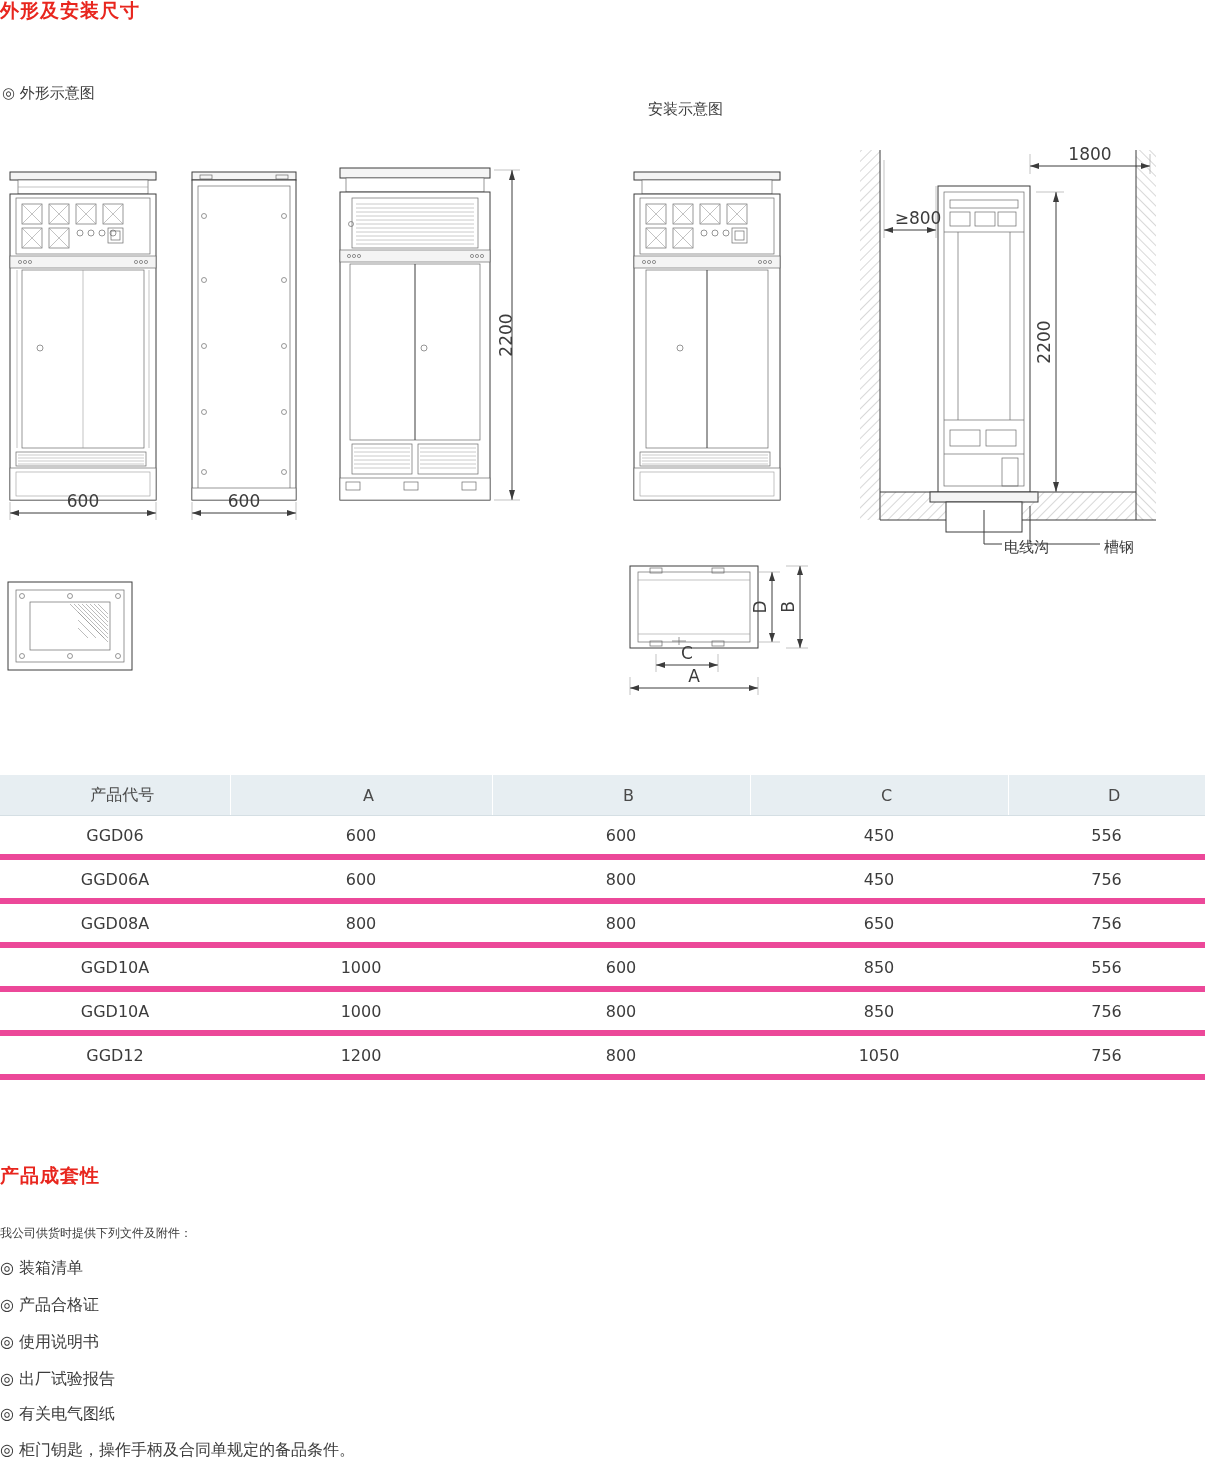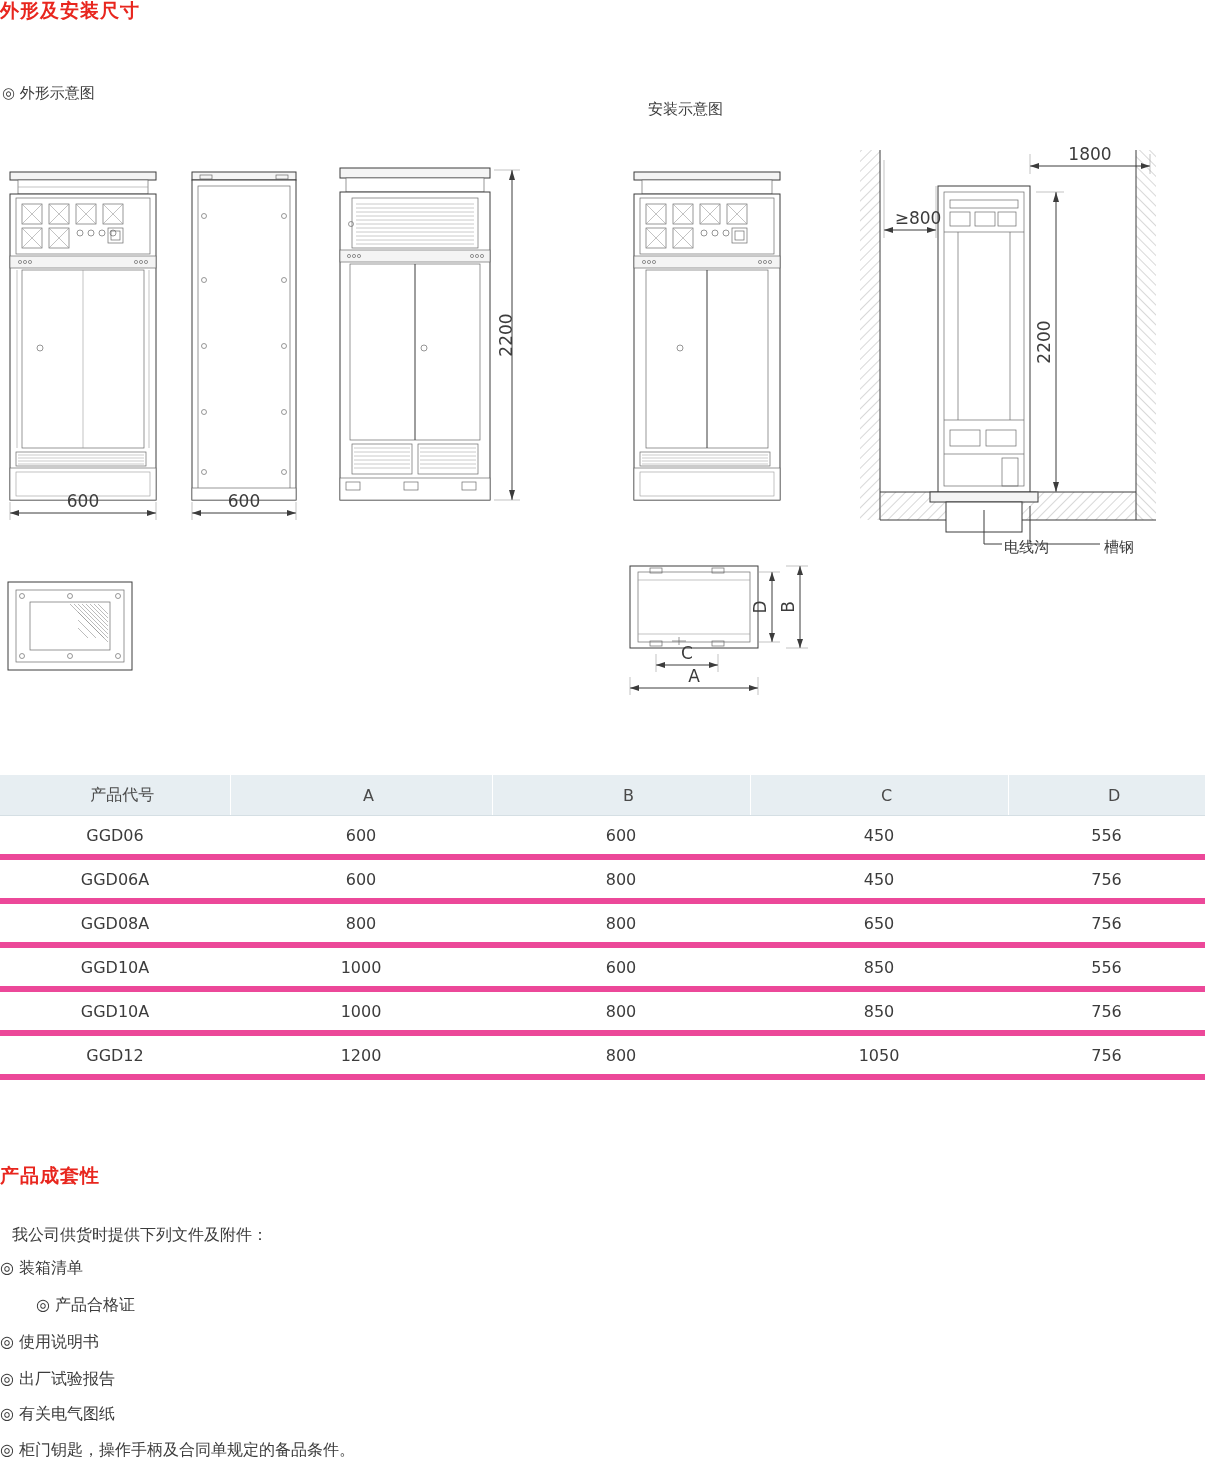--- a/index.html
+++ b/index.html
@@ -60,21 +60,21 @@
   }
   #dimtable tr td:first-child{text-align:center;}
   #dimtable col.c0{width:230px;}
   #dimtable col.c1{width:262px;}
   #dimtable col.c2{width:258px;}
   #dimtable col.c3{width:258px;}
   #dimtable col.c4{width:197px;}
 
   
   #title-kit{position:absolute;left:0;top:1163px;}
-  #kit-intro{position:absolute;left:12px;top:1225px;font-size:16px;}
+  #kit-intro{position:absolute;left:0;top:1225px;font-size:12px;}
   .kit-item{position:absolute;left:0;font-size:16px;text-align:right;}
 </style>
 </head>
 <body>
 
 <div class="sec-title" id="title-outline">外形及安装尺寸</div>
 
 <div class="cap" id="cap-outline">◎ 外形示意图</div>
 
 <div class="cap" id="cap-install">安装示意图</div>
@@ -499,17 +499,17 @@
       <td>756</td>
     </tr>
   </tbody>
 </table>
 
 <div class="sec-title" id="title-kit">产品成套性</div>
 
 <div id="kit-intro">我公司供货时提供下列文件及附件：</div>
 
 <div class="kit-item" style="top:1258px;">◎ 装箱清单</div>
-<div class="kit-item" style="top:1295px;padding-left:36px;">◎ 产品合格证</div>
+<div class="kit-item" style="top:1295px;">◎ 产品合格证</div>
 <div class="kit-item" style="top:1332px;">◎ 使用说明书</div>
 <div class="kit-item" style="top:1369px;">◎ 出厂试验报告</div>
 <div class="kit-item" style="top:1404px;">◎ 有关电气图纸</div>
 <div class="kit-item" style="top:1440px;">◎ 柜门钥匙，操作手柄及合同单规定的备品条件。</div>
 
 </body></html>

